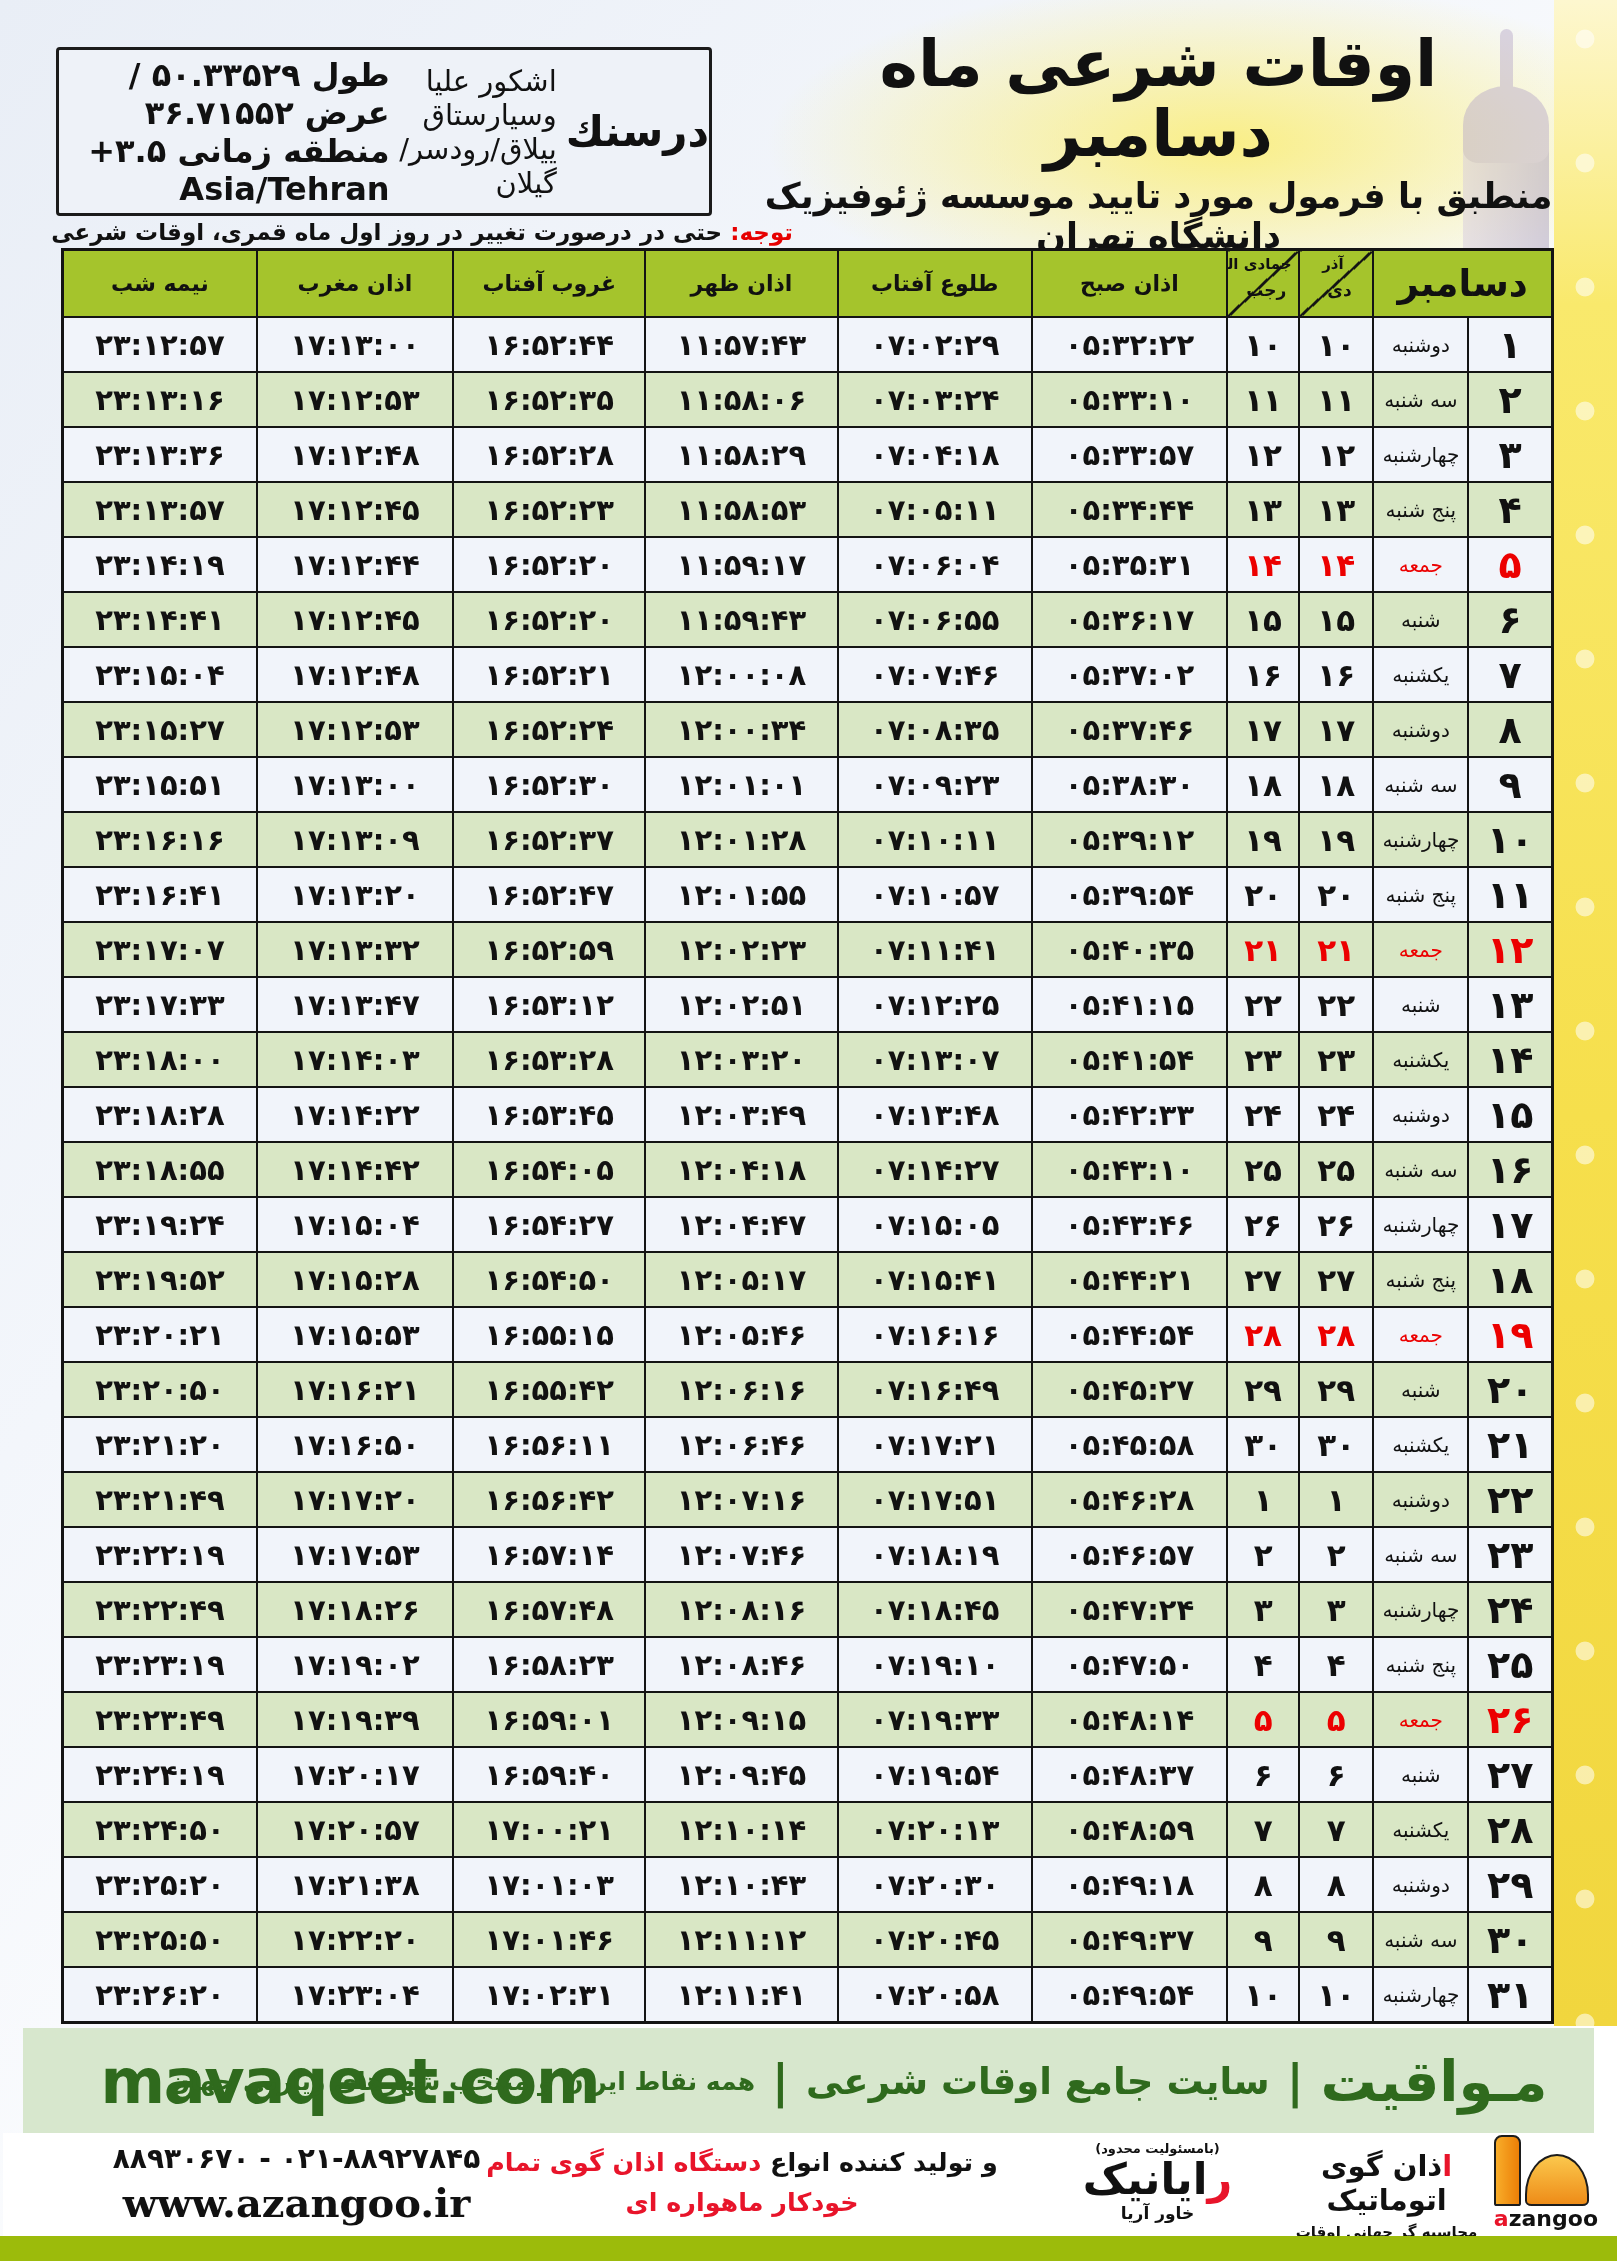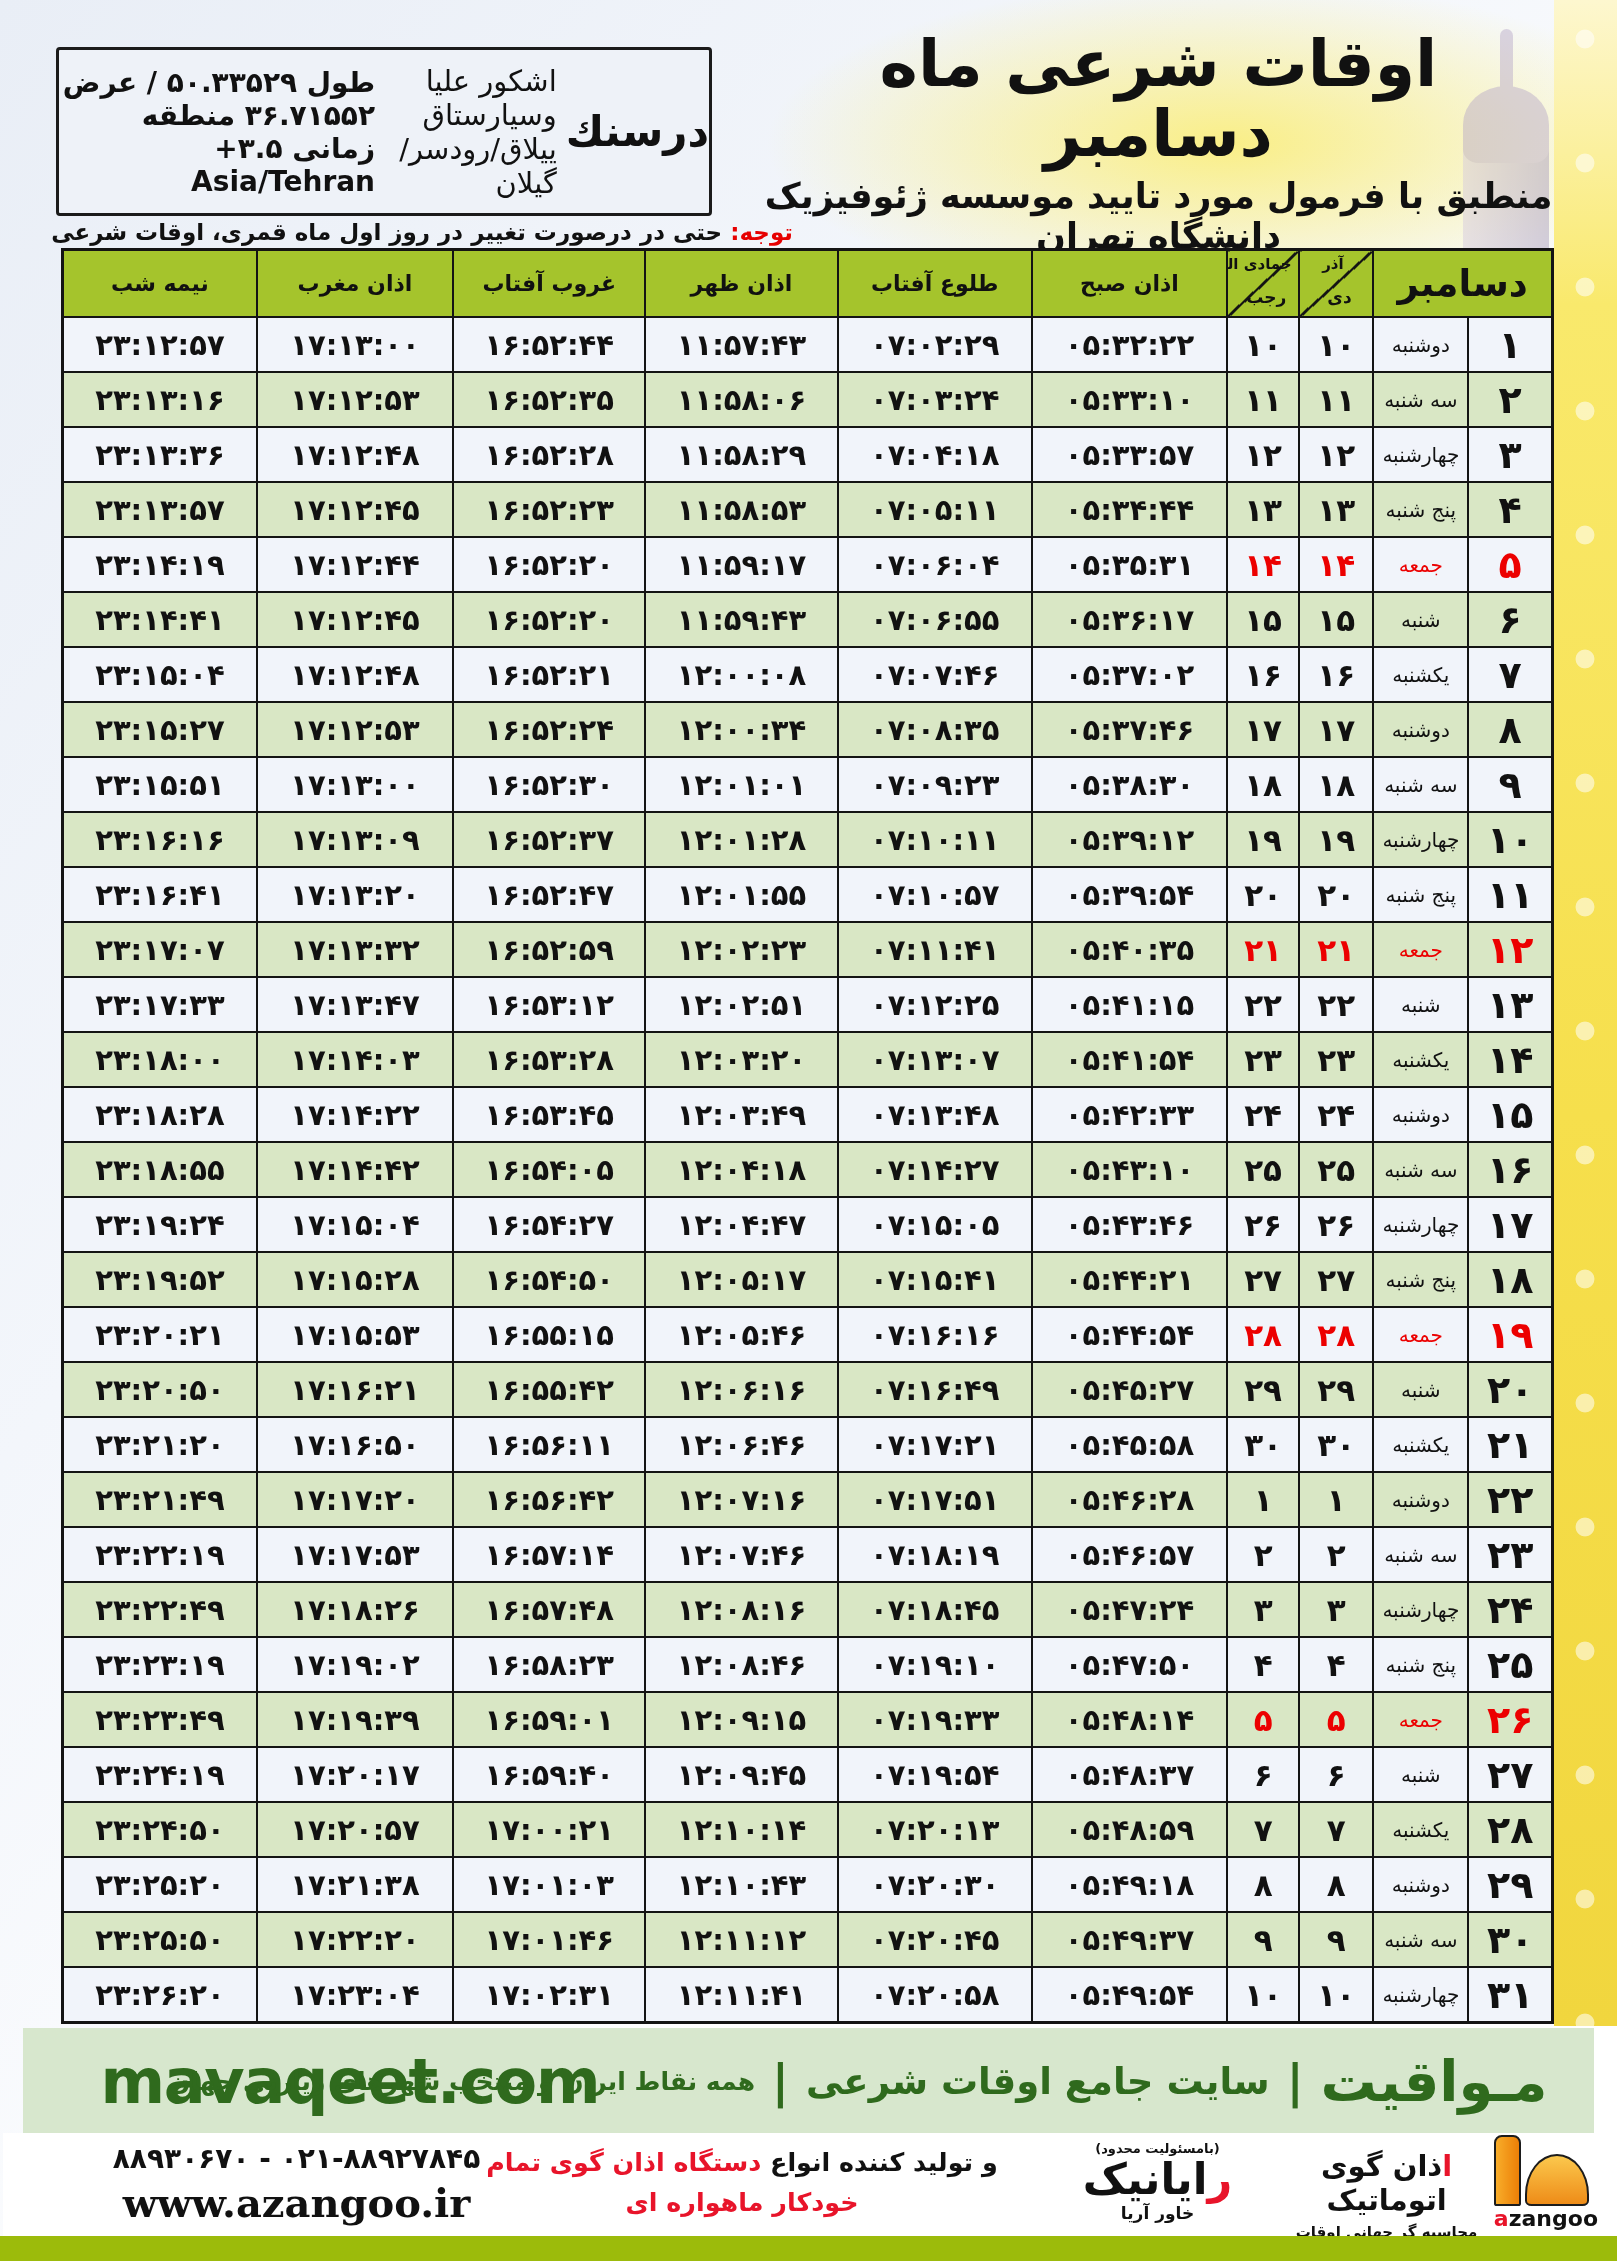--- a/index.html
+++ b/index.html
@@ -18,41 +18,41 @@
   .deco-minaret::before{content:"";position:absolute;top:-51px;left:0;width:86px;height:77px;
      background:#b5a6c8;border-radius:50% 50% 18% 18%;}
   .deco-minaret::after{content:"";position:absolute;top:-108px;left:37px;width:13px;height:62px;
      background:#b5a6c8;border-radius:6.5px 6.5px 0 0;}
   
   .loc-box{position:absolute;left:57px;top:47px;width:650px;height:163px;z-index:2;
      border:3.3px solid #1b1b1b;border-radius:3.9px;background:#eef2f8;
      display:flex;flex-direction:row;align-items:center;justify-content:center;gap:9px;}
   .loc-name{font-size:42px;font-weight:bold;}
   .loc-region{font-size:29px;}
-  .loc-coords{font-size:28px;font-weight:bold;}
+  .loc-coords{font-size:32px;font-weight:bold;}
   .titles{position:absolute;left:763px;top:29px;width:793px;z-index:2;text-align:center;}
   .page-title{font-size:65px;font-weight:bold;line-height:1.08;margin:0;}
   .page-subtitle{font-size:35px;font-weight:bold;margin-top:6.5px;}
   .page-calendar{font-size:30px;font-weight:bold;margin-top:15.7px;}
   .notice{position:absolute;left:29px;top:219px;width:765px;z-index:2;
      text-align:right;font-size:23px;font-weight:bold;}
   .notice .red{color:#e60000;}
   
   table.times{position:absolute;top:248px;right:63px;width:1493px;z-index:2;
      border-collapse:collapse;table-layout:fixed;direction:rtl;}
   table.times th,table.times td{border:2px solid #141414;text-align:center;vertical-align:middle;
      padding:0;overflow:hidden;}
   table.times{border:3.3px solid #141414;}
   thead th{background:#a5c42c;height:65px;font-weight:bold;}
   th.h-month{font-size:37px;}
   th.h-time{font-size:22px;}
   th.split{position:relative;
      background-image:linear-gradient(to bottom right,transparent calc(50% - 1.3px),#141414 calc(50% - 1.3px),#141414 calc(50% + 1.3px),transparent calc(50% + 1.3px));}
   .split-top{position:absolute;top:3.9px;left:0;right:6.5px;font-size:15px;font-weight:bold;white-space:nowrap;text-align:center;}
-  .split-bottom{position:absolute;bottom:9px;left:6.5px;right:0;font-size:17px;font-weight:bold;text-align:center;}
+  .split-bottom{position:absolute;bottom:16px;left:6.5px;right:0;font-size:17px;font-weight:bold;text-align:center;}
   tbody td{height:53px;background:#f1f4fa;}
   tbody tr:nth-child(even) td{background:#d9e7c5;}
   td.time{font-size:29px;font-weight:bold;letter-spacing:0.7px;}
   td.day{font-size:38px;font-weight:bold;}
   td.weekday{font-size:20px;}
   td.small-num{font-size:31px;font-weight:bold;}
   tr.friday td.day,tr.friday td.weekday,tr.friday td.small-num{color:#ec0000;}
   
   .mv-band{position:absolute;left:23.5px;top:2028px;width:1571px;height:106px;z-index:2;
      background:#d7e7cd;display:flex;align-items:center;color:#2f6a1d;}

